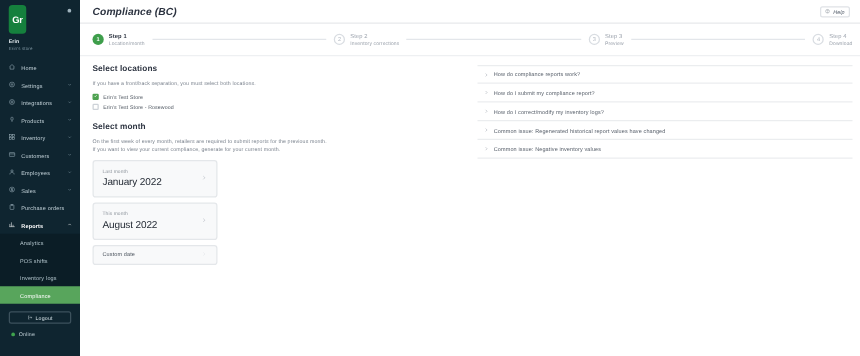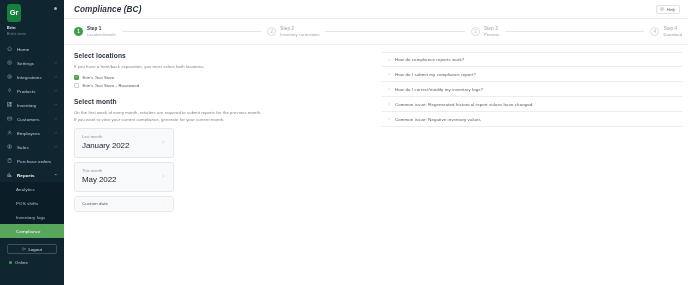--- a/index.html
+++ b/index.html
@@ -18,21 +18,21 @@
     display: flex; flex-direction: column;
     flex: 0 0 64px;
     position: relative;
   }
   .brand-row {
     display: flex; align-items: flex-start;
     padding: 4px 5px 0 7px;
     position: relative;
   }
   .logo {
-    width: 14px; height: 18px;
+    width: 14px; height: 23px;
     border-radius: 3px;
     background: #15803d;
     color: #ffffff;
     font-size: 7.5px; font-weight: bold;
     display: flex; align-items: center; justify-content: center;
     letter-spacing: -0.2px;
     line-height: 1;
   }
   .collapse-dot {
     position: absolute; right: 7px; top: 7px;
@@ -480,21 +480,21 @@
               </div>
               <span class="chev">
                 <svg viewBox="0 0 24 24" fill="none" stroke="#9aa1ab" stroke-width="2">
                     <path d="M9 5l7 7-7 7"></path>
                   </svg>
               </span>
             </div>
             <div class="month-card">
               <div class="mc-text">
                 <div class="mc-eyebrow">This month</div>
-                <div class="mc-title">May 2022</div>
+                <div class="mc-title">August 2022</div>
               </div>
               <span class="chev">
                 <svg viewBox="0 0 24 24" fill="none" stroke="#9aa1ab" stroke-width="2">
                     <path d="M9 5l7 7-7 7"></path>
                   </svg>
               </span>
             </div>
             <div class="month-card small">
               <div class="mc-text">
                 <div class="mc-plain">Custom date</div>

